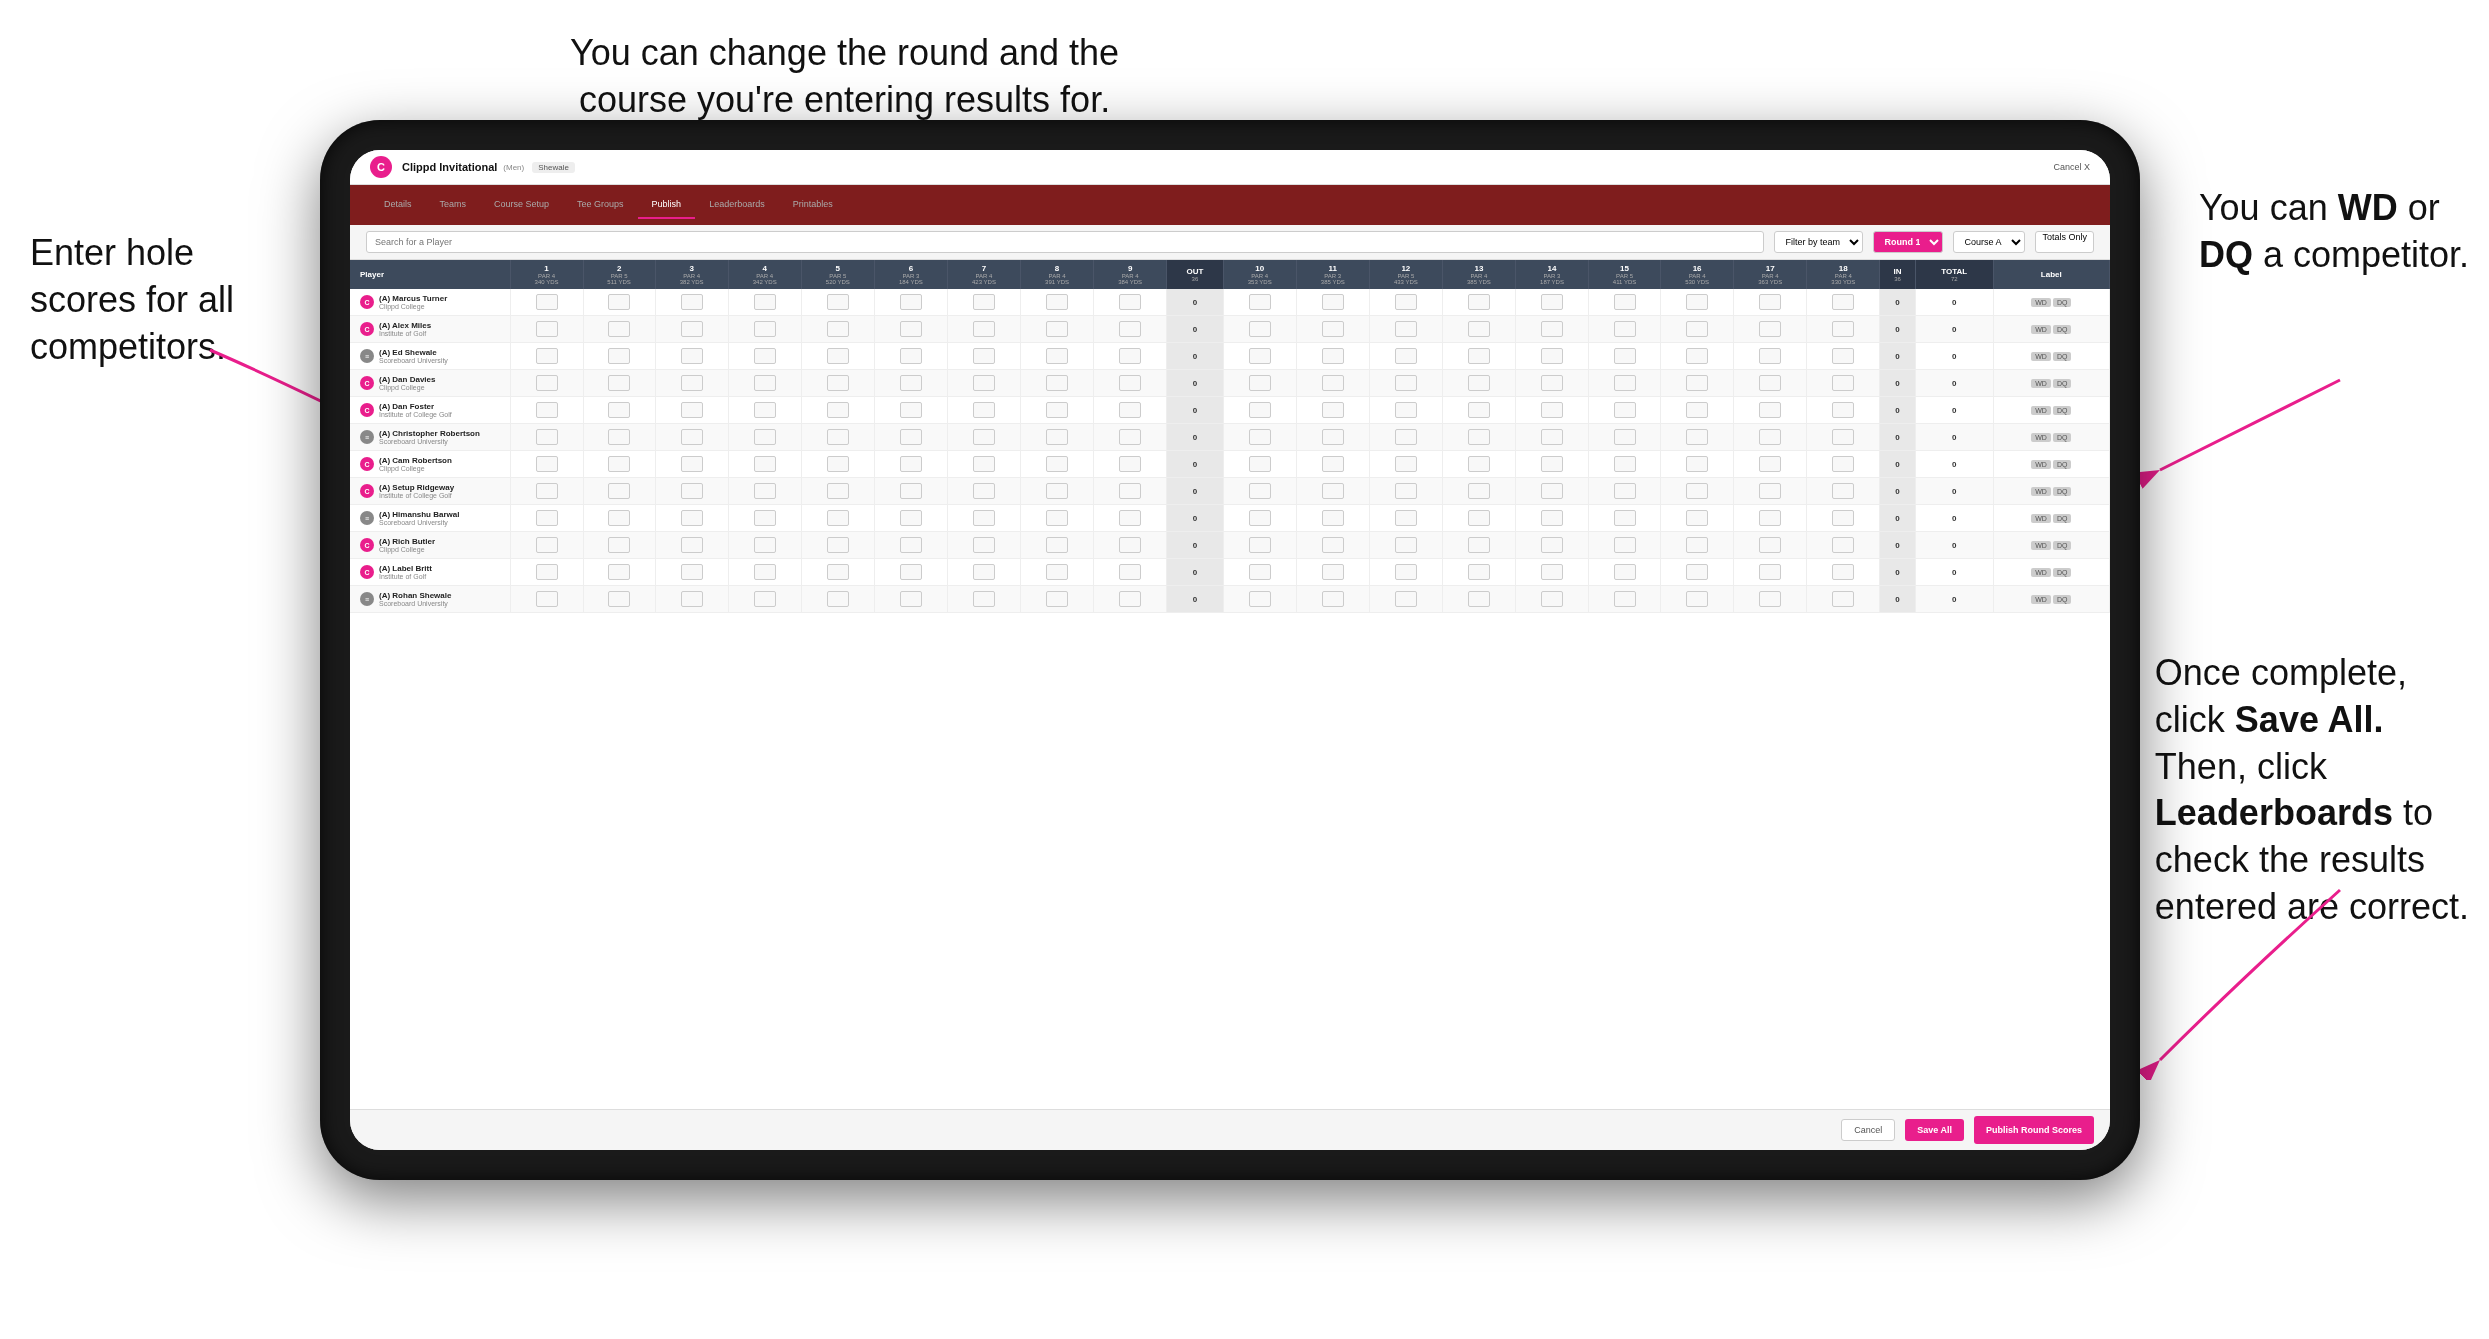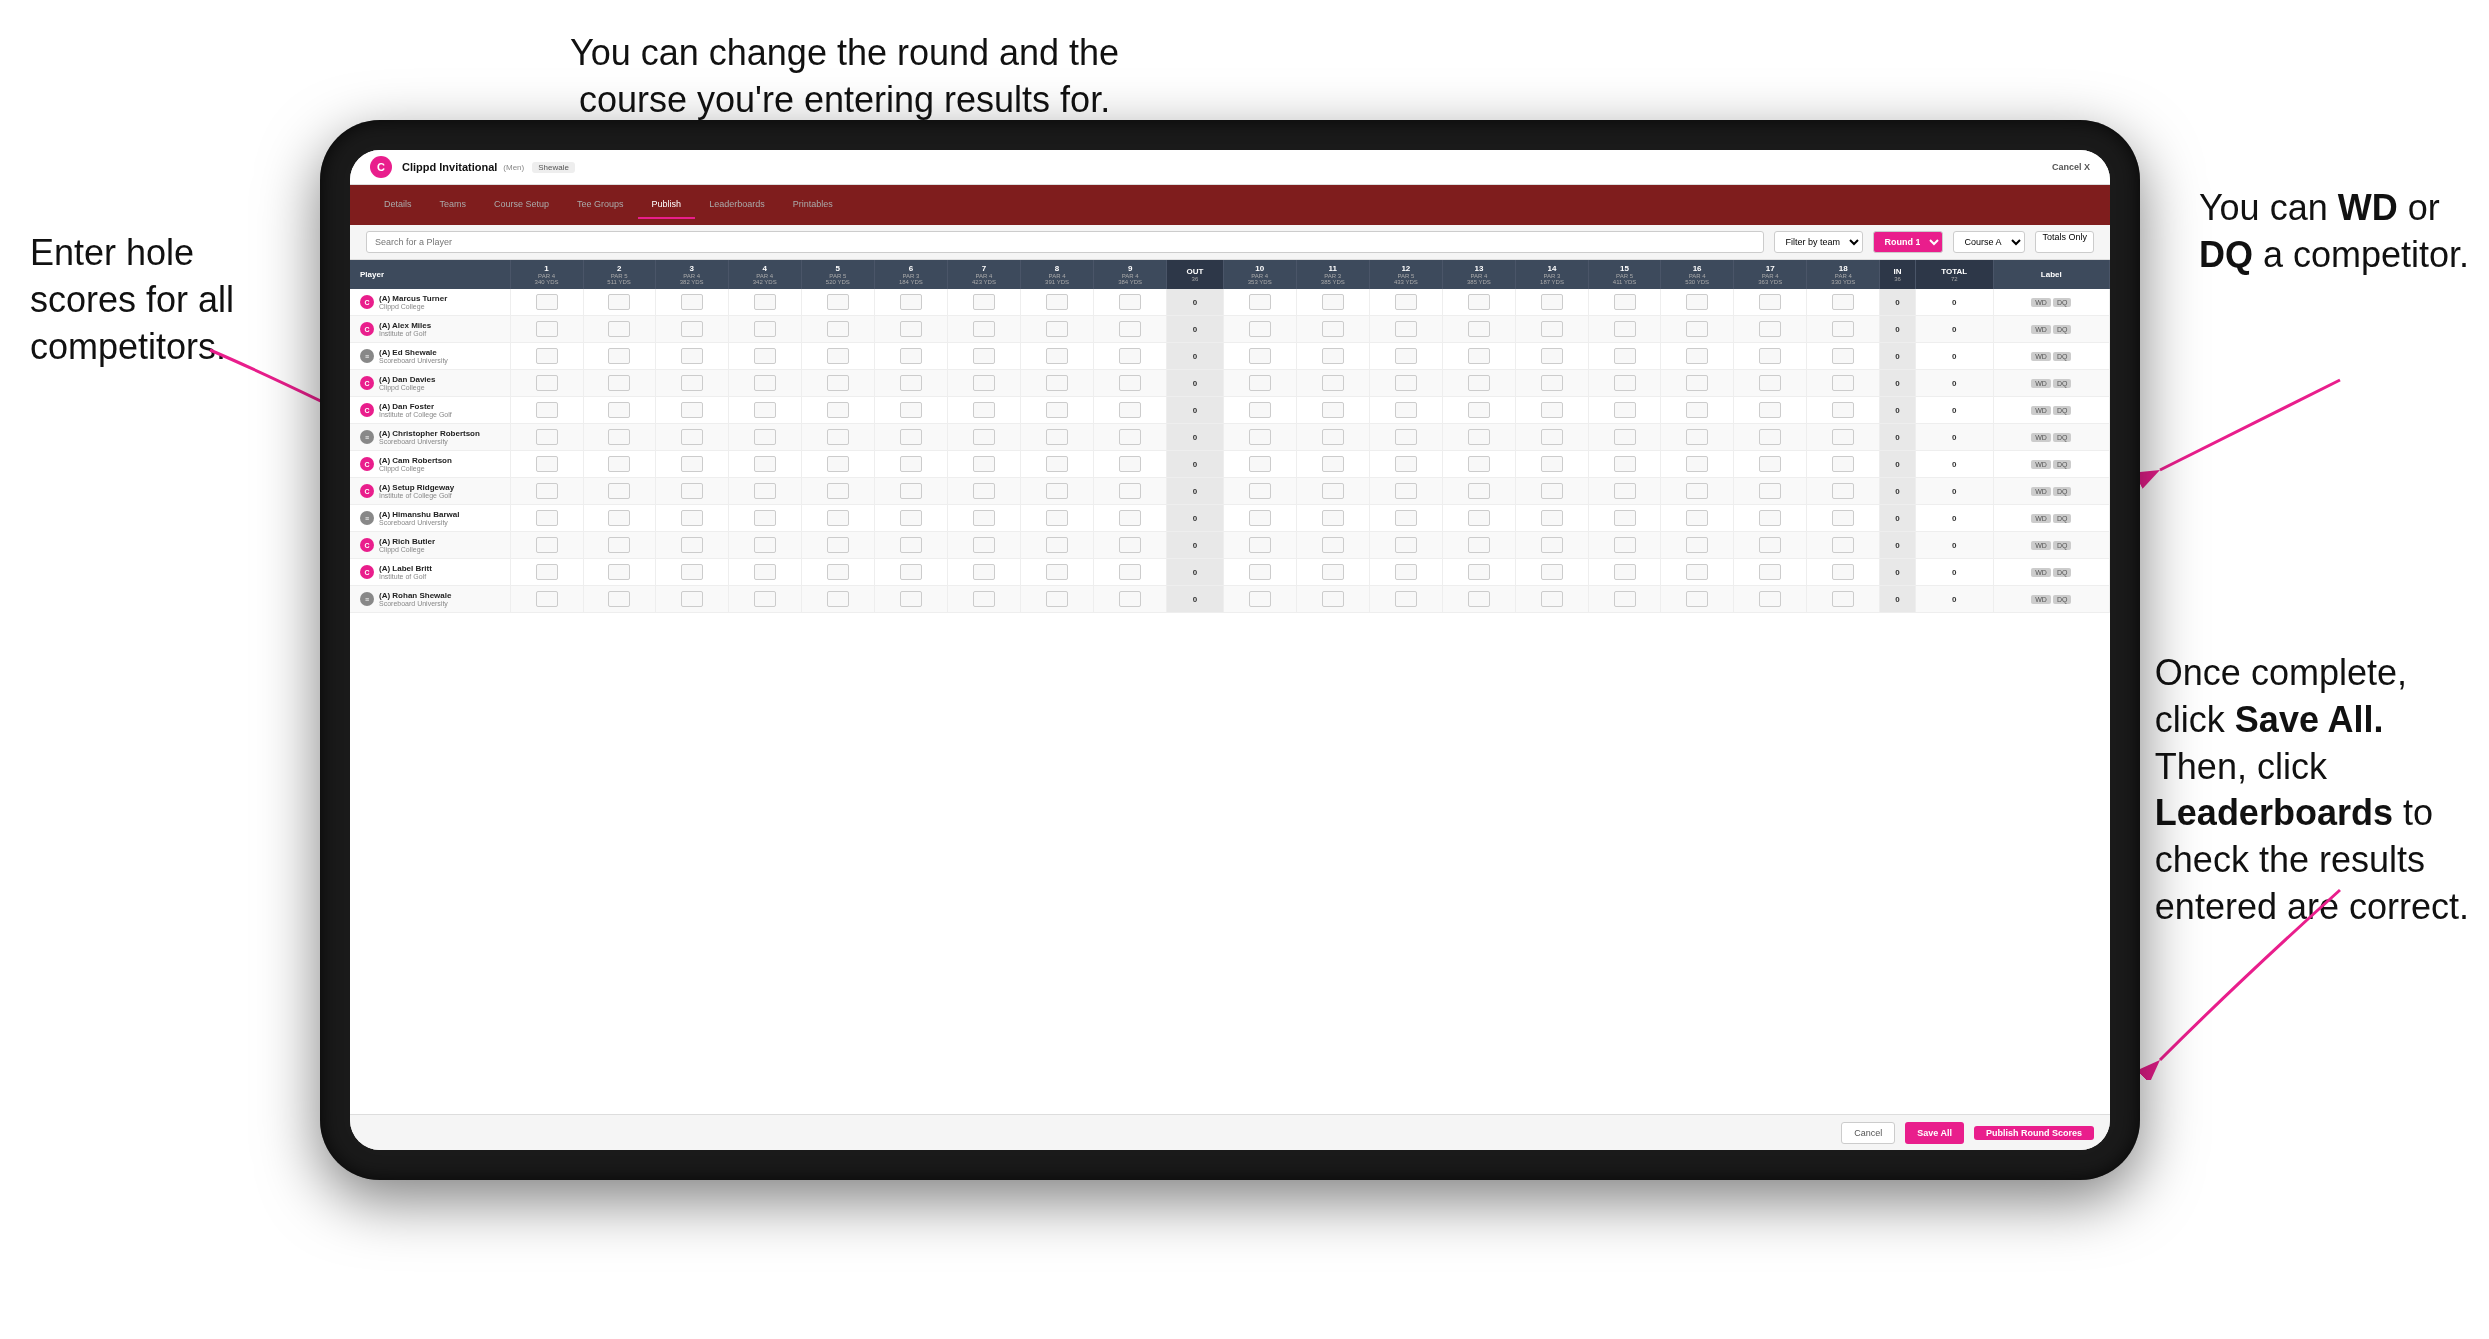--- a/index.html
+++ b/index.html
@@ -151,21 +151,20 @@
       padding: 1px 6px;
       border-radius: 3px;
       color: #555;
       margin-left: 8px;
     }
 
     .cancel-btn {
       margin-left: auto;
       font-size: 9px;
       color: #555;
-      font-weight: bold;
     }
 
     
     .sub-nav {
       background: #7f1d1d;
       display: flex;
       padding: 6px 20px;
       min-height: 34px;
     }
 
@@ -387,21 +386,21 @@
       background: #e91e8c;
       border: none;
       border-radius: 3px;
       font-size: 9px;
       color: #fff;
       cursor: pointer;
       font-weight: bold;
     }
 
     .publish-btn {
-      height: 14px;
+      height: 28px;
       padding: 0 12px;
       background: #e91e8c;
       border: none;
       border-radius: 3px;
       font-size: 9px;
       color: #fff;
       cursor: pointer;
       font-weight: bold;
     }
 

